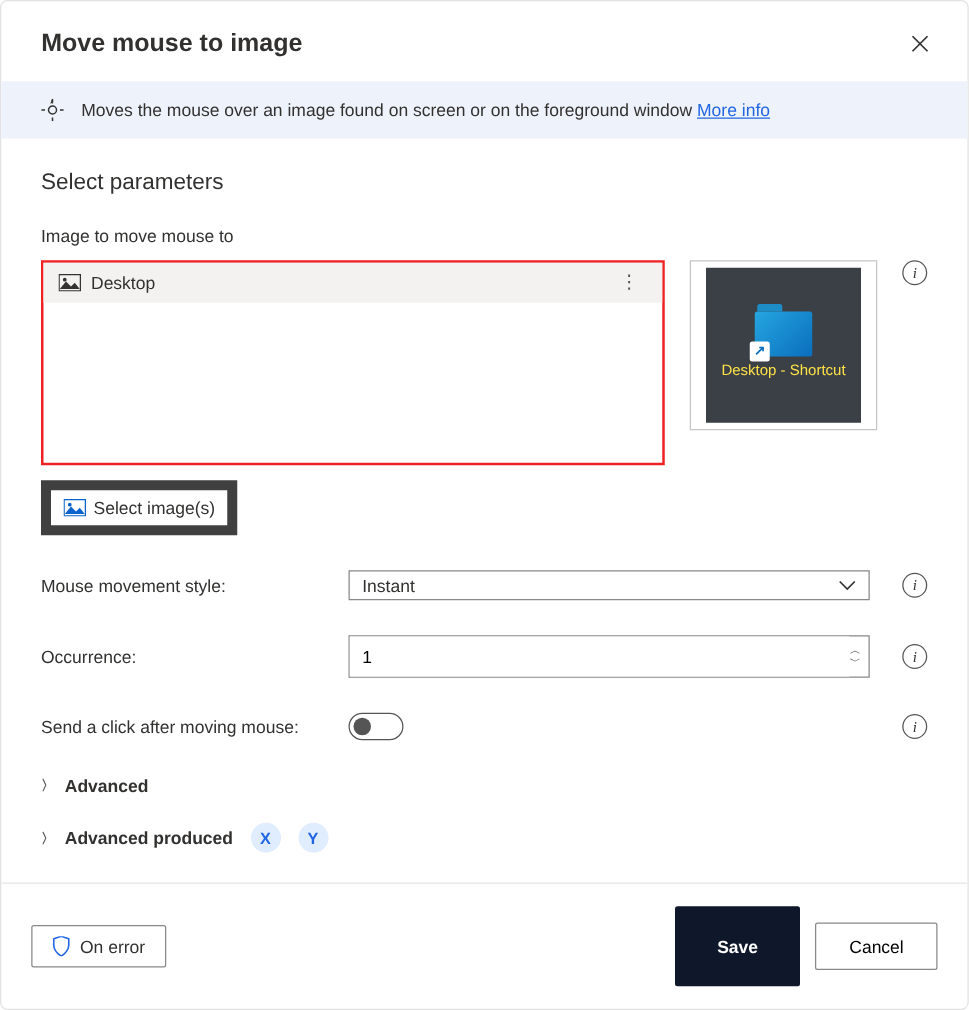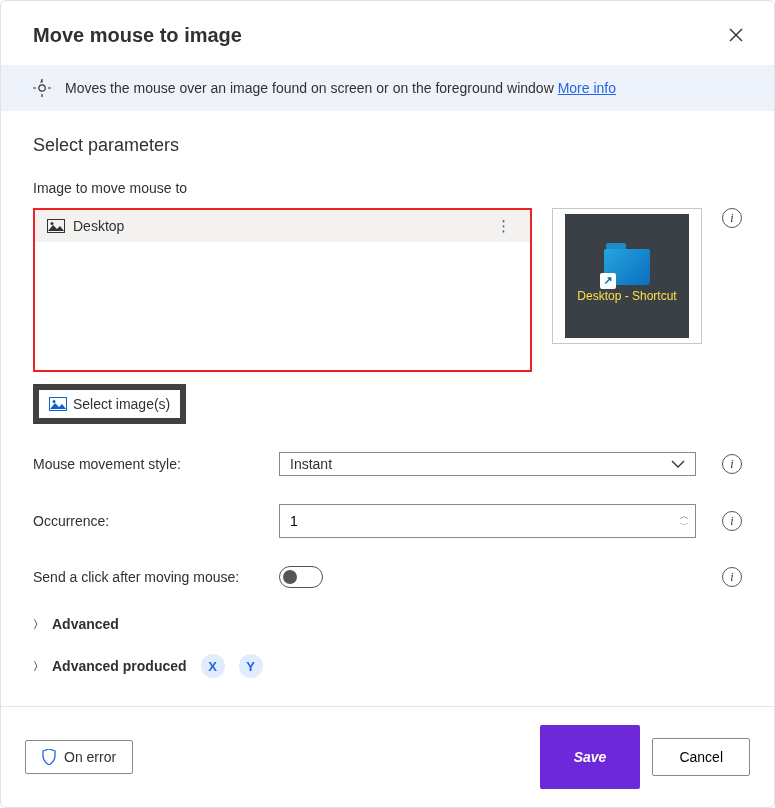--- a/index.html
+++ b/index.html
@@ -23,41 +23,41 @@
 
 .preview-box { width: 150px; height: 136px; border: 1px solid #c6c6c6; display: flex; align-items: center; justify-content: center; }
 .preview-inner { width: 124px; height: 124px; background: #3a4045; display: flex; flex-direction: column; align-items: center; justify-content: center; gap: 4px; }
 .folder-ico { width: 46px; height: 36px; background: linear-gradient(135deg,#25a6e0,#0a6ebd); border-radius: 2px; position: relative; }
 .folder-ico::before { content:""; position:absolute; top:-6px; left:2px; width:20px; height:6px; background:#1c8dc7; border-radius:2px 2px 0 0; }
 .shortcut-badge { position:absolute; bottom:-4px; left:-4px; width:16px; height:16px; background:#fff; border-radius:2px; display:flex; align-items:center; justify-content:center; color:#0a6ebd; font-size:11px; font-weight:bold; }
 .preview-label { color:#fde047; font-size:12px; text-align:center; line-height:1.25; }
 
 .info-icon { width:20px; height:20px; border:1px solid #555; border-radius:50%; display:flex; align-items:center; justify-content:center; font-size:12px; font-style:italic; font-family:Georgia,serif; cursor:pointer; flex-shrink:0; }
 
-.select-images-btn { border:6px solid #404040; padding:6px 10px; display:inline-flex; align-items:center; gap:6px; color:#0b63ce; cursor:pointer; margin-bottom:28px; }
+.select-images-btn { border:8px solid #404040; padding:6px 10px; display:inline-flex; align-items:center; gap:6px; color:#0b63ce; cursor:pointer; margin-bottom:28px; }
 
 .param-row { display:flex; align-items:center; margin-bottom:28px; gap:26px; }
 .param-row > label { width:220px; font-size:14px; }
 .select-ctl { flex:1; border:1px solid #888; height:24px; padding:0 10px; display:flex; align-items:center; justify-content:space-between; cursor:pointer; background:#fff; }
 .spinner-ctl { flex:1; border:1px solid #888; height:34px; display:flex; align-items:center; background:#fff; }
 .spinner-ctl input { flex:1; border:0; outline:0; padding:0 10px; font-size:14px; height:100%; }
 .spin-btns { display:flex; flex-direction:column; border-left:0px solid #ccc; padding-right:6px; }
 .spin-btns span { font-size:9px; line-height:9px; cursor:pointer; color:#555; }
 
 .toggle { width:44px; height:22px; border:1px solid #555; border-radius:11px; position:relative; cursor:pointer; }
 .toggle .knob { position:absolute; left:3px; top:3px; width:14px; height:14px; background:#555; border-radius:50%; }
 
 .expander { display:flex; align-items:center; gap:8px; font-weight:600; cursor:pointer; margin-bottom:22px; }
 .chev { font-size:11px; color:#555; }
 .var-pill { width:24px; height:24px; border-radius:50%; background:#e0edff; color:#2266e3; display:inline-flex; align-items:center; justify-content:center; font-size:13px; margin-left:6px; }
 
 .footer { border-top:1px solid #e5e5e5; padding:18px 24px; display:flex; align-items:center; }
 .on-error-btn { border:1px solid #888; padding:8px 16px; display:flex; align-items:center; gap:8px; cursor:pointer; background:#fff; border-radius:2px; }
 .spacer { flex:1; }
-.save-btn { background:#6d28d9; color:#fff; border:0; padding:24px 34px; font-size:14px; font-weight:600; cursor:pointer; border-radius:2px; margin-right:12px;font-style:italic; }
+.save-btn { background:#0f172a; color:#fff; border:0; padding:24px 34px; font-size:14px; font-weight:600; cursor:pointer; border-radius:2px; margin-right:12px; }
 .cancel-btn { background:#fff; border:1px solid #888; padding:10px 26px; font-size:14px; cursor:pointer; border-radius:2px; }
 
 svg { display:block; }
 </style>
 </head>
 <body>
 
 <div class="header">
   <h1>Move mouse to image</h1>
   <div class="close-x">

